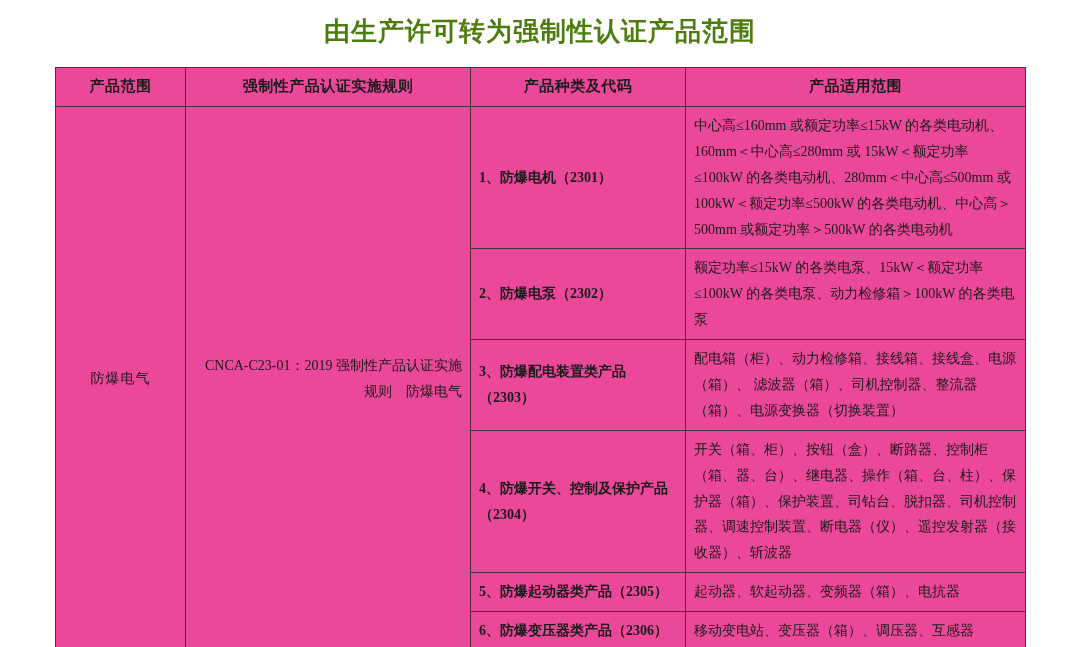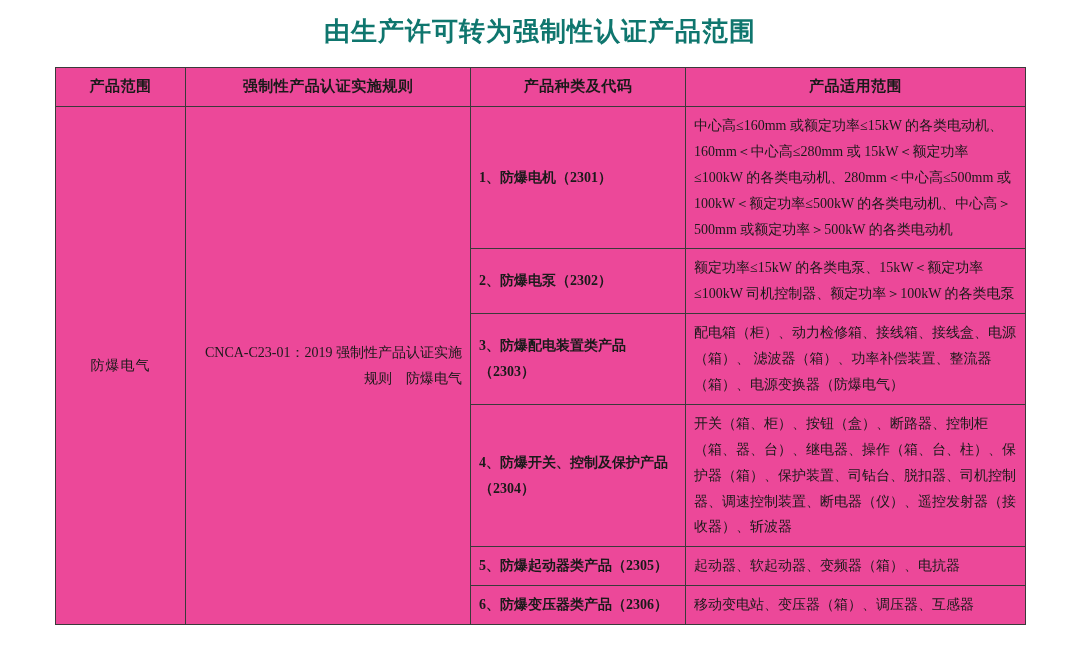--- a/index.html
+++ b/index.html
@@ -21,21 +21,21 @@
     box-sizing: border-box;
   }
   .doc-title {
     text-align: center;
     font-size: 26px;
     font-weight: bold;
     letter-spacing: 1px;
     padding-top: 14px;
     padding-bottom: 18px;
     font-family: "Liberation Serif", "DejaVu Serif", serif;
-    color: #0f766e;
+    color: #4d7c0f;
   }
   .table-wrap {
     padding: 0 55px 0 55px;
   }
   table.range-table {
     border-collapse: collapse;
     width: 970px;
     table-layout: fixed;
     background: #ec4899;
   }
@@ -117,25 +117,25 @@
       </thead>
       <tbody>
         <tr>
           <td class="cell-scope" rowspan="6">防爆电气</td>
           <td class="cell-rule" rowspan="6">CNCA-C23-01：2019 强制性产品认证实施规则　防爆电气</td>
           <td class="cell-kind">1、防爆电机（2301）</td>
           <td class="cell-apply">中心高≤160mm 或额定功率≤15kW 的各类电动机、160mm＜中心高≤280mm 或 15kW＜额定功率≤100kW 的各类电动机、280mm＜中心高≤500mm 或 100kW＜额定功率≤500kW 的各类电动机、中心高＞500mm 或额定功率＞500kW 的各类电动机</td>
         </tr>
         <tr>
           <td class="cell-kind">2、防爆电泵（2302）</td>
-          <td class="cell-apply">额定功率≤15kW 的各类电泵、15kW＜额定功率≤100kW 司机控制器、额定功率＞100kW 的各类电泵</td>
+          <td class="cell-apply">额定功率≤15kW 的各类电泵、15kW＜额定功率≤100kW 的各类电泵、动力检修箱＞100kW 的各类电泵</td>
         </tr>
         <tr>
           <td class="cell-kind">3、防爆配电装置类产品（2303）</td>
-          <td class="cell-apply">配电箱（柜）、动力检修箱、接线箱、接线盒、电源（箱）、 滤波器（箱）、功率补偿装置、整流器（箱）、电源变换器（防爆电气）</td>
+          <td class="cell-apply">配电箱（柜）、动力检修箱、接线箱、接线盒、电源（箱）、 滤波器（箱）、司机控制器、整流器（箱）、电源变换器（切换装置）</td>
         </tr>
         <tr>
           <td class="cell-kind">4、防爆开关、控制及保护产品（2304）</td>
           <td class="cell-apply">开关（箱、柜）、按钮（盒）、断路器、控制柜（箱、器、台）、继电器、操作（箱、台、柱）、保护器（箱）、保护装置、司钻台、脱扣器、司机控制器、调速控制装置、断电器（仪）、遥控发射器（接收器）、斩波器</td>
         </tr>
         <tr>
           <td class="cell-kind tight">5、防爆起动器类产品（2305）</td>
           <td class="cell-apply tight">起动器、软起动器、变频器（箱）、电抗器</td>
         </tr>
         <tr>

